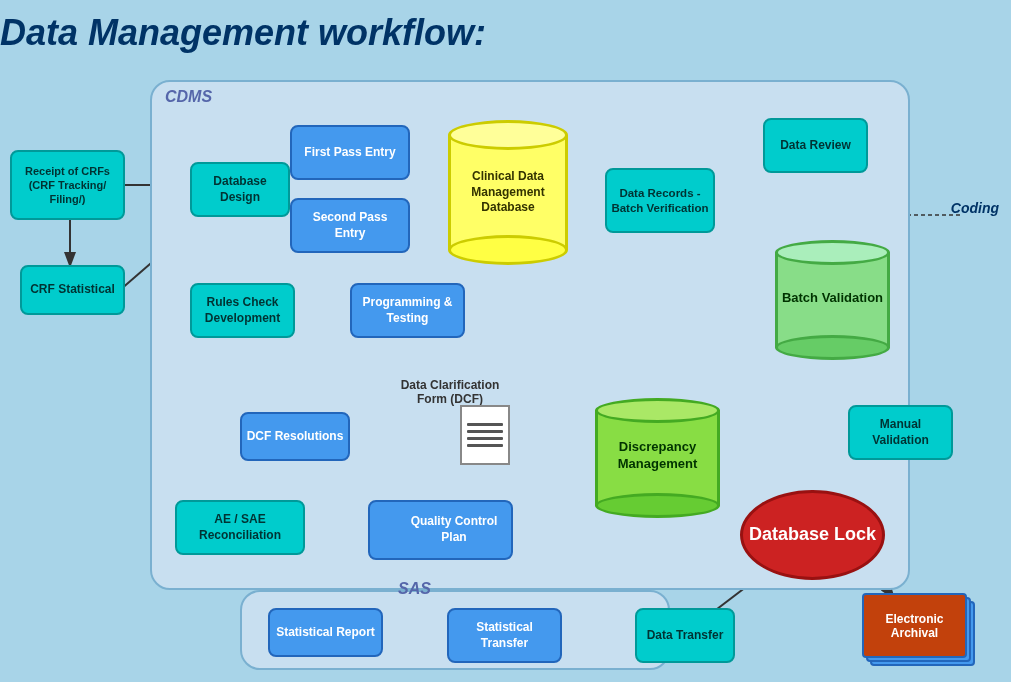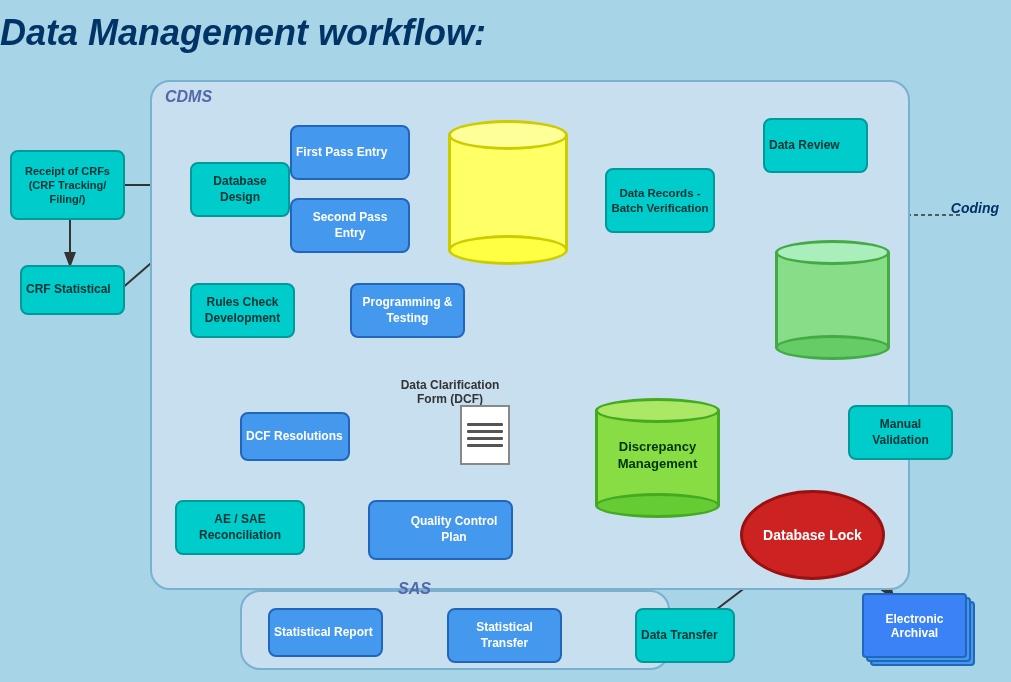--- a/index.html
+++ b/index.html
@@ -68,20 +68,21 @@
 
     
     .box {
       position: absolute;
       border-radius: 8px;
       text-align: center;
       font-size: 12px;
       font-weight: bold;
       display: flex;
       align-items: center;
+      justify-content: center;
       line-height: 1.3;
       padding: 4px;
     }
 
     .box-teal {
       background: #00cccc;
       border: 2px solid #009999;
       color: #003333;
     }
 
@@ -92,21 +93,21 @@
     }
 
     
     .ellipse-red {
       position: absolute;
       border-radius: 50%;
       background: #cc2222;
       border: 3px solid #991111;
       color: white;
       font-weight: bold;
-      font-size: 14px;
+      font-size: 18px;
       text-align: center;
       display: flex;
       align-items: center;
       justify-content: center;
       line-height: 1.2;
     }
 
     
     svg.arrows {
       position: absolute;
@@ -257,34 +258,40 @@
 </div>
 
 <div style="position:absolute; left:448px; top:120px; width:120px; height:145px;">
 
   <div style="position:absolute; left:0; top:15px; width:120px; height:115px; background:#ffff66; border-left:3px solid #cccc00; border-right:3px solid #cccc00; border-bottom:3px solid #cccc00;"></div>
 
   <div style="position:absolute; left:0; top:0; width:120px; height:30px; background:#ffff99; border:3px solid #cccc00; border-radius:50%;"></div>
 
   <div style="position:absolute; left:0; bottom:0; width:120px; height:30px; background:#ffff44; border:3px solid #cccc00; border-radius:50%;"></div>
 
+  <div style="position:absolute; left:0; top:30px; width:120px; height:85px; display:flex; align-items:center; justify-content:center; text-align:center; font-weight:bold; font-size:12px; color:#333300; line-height:1.3;">
+    <span>Clinical Data Management Database</span>
+  </div>
 </div>
 
 <div class="box box-teal" style="left:605px; top:128px; width:110px; height:65px; font-size:11.5px;margin-top:40px;">
   <span>Data Records - Batch Verification</span>
 </div>
 
 <div class="box box-teal" style="left:763px; top:118px; width:105px; height:55px;">
   <span>Data Review</span>
 </div>
 
 <div style="position:absolute; left:775px; top:240px; width:115px; height:120px;">
   <div style="position:absolute; left:0; top:12px; width:115px; height:96px; background:#88dd88; border-left:3px solid #44aa44; border-right:3px solid #44aa44; border-bottom:3px solid #44aa44;"></div>
   <div style="position:absolute; left:0; top:0; width:115px; height:25px; background:#aaeebb; border:3px solid #44aa44; border-radius:50%;"></div>
   <div style="position:absolute; left:0; bottom:0; width:115px; height:25px; background:#66cc66; border:3px solid #44aa44; border-radius:50%;"></div>
+  <div style="position:absolute; left:0; top:22px; width:115px; height:72px; display:flex; align-items:center; justify-content:center; text-align:center; font-weight:bold; font-size:13px; color:#003300; line-height:1.3;">
+    <span>Batch Validation</span>
+  </div>
 </div>
 
 <div class="box box-teal" style="left:848px; top:405px; width:105px; height:55px;">
   <span>Manual Validation</span>
 </div>
 
 <div style="position:absolute; left:400px; top:378px; width:100px; text-align:center; font-size:12px; font-weight:bold; color:#333;">
   <span>Data Clarification Form  (DCF)</span>
 </div>
 
@@ -318,21 +325,21 @@
 
 <div class="ellipse-red" style="left:740px; top:490px; width:145px; height:90px;">
   <span>Database Lock</span>
 </div>
 
 <div style="position:absolute; left:862px; top:593px;">
 
   <div style="position:absolute; left:8px; top:8px; width:105px; height:65px; background:#4499ee; border:2px solid #2266bb; border-radius:4px;"></div>
   <div style="position:absolute; left:4px; top:4px; width:105px; height:65px; background:#4499ee; border:2px solid #2266bb; border-radius:4px;"></div>
 
-  <div style="position:absolute; left:0; top:0; width:105px; height:65px; background:#3b82f6; border:2px solid #2266bb; border-radius:4px; display:flex; align-items:center; justify-content:center; text-align:center; font-weight:bold; font-size:12px; color:white;">
+  <div style="position:absolute; left:0; top:0; width:105px; height:65px; background:#c2410c; border:2px solid #2266bb; border-radius:4px; display:flex; align-items:center; justify-content:center; text-align:center; font-weight:bold; font-size:12px; color:white;">
     <span>Electronic Archival</span>
   </div>
 </div>
 
 <div class="box box-teal" style="left:635px; top:608px; width:100px; height:55px;">
   <span>Data Transfer</span>
 </div>
 
 <div class="box box-blue" style="left:447px; top:608px; width:115px; height:55px;">
   <span>Statistical Transfer</span>

